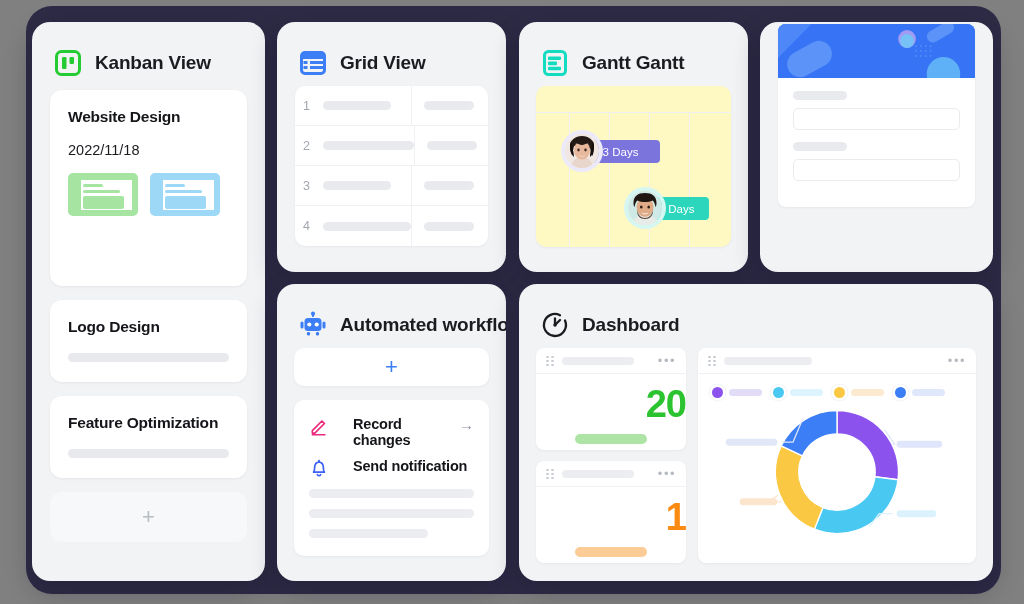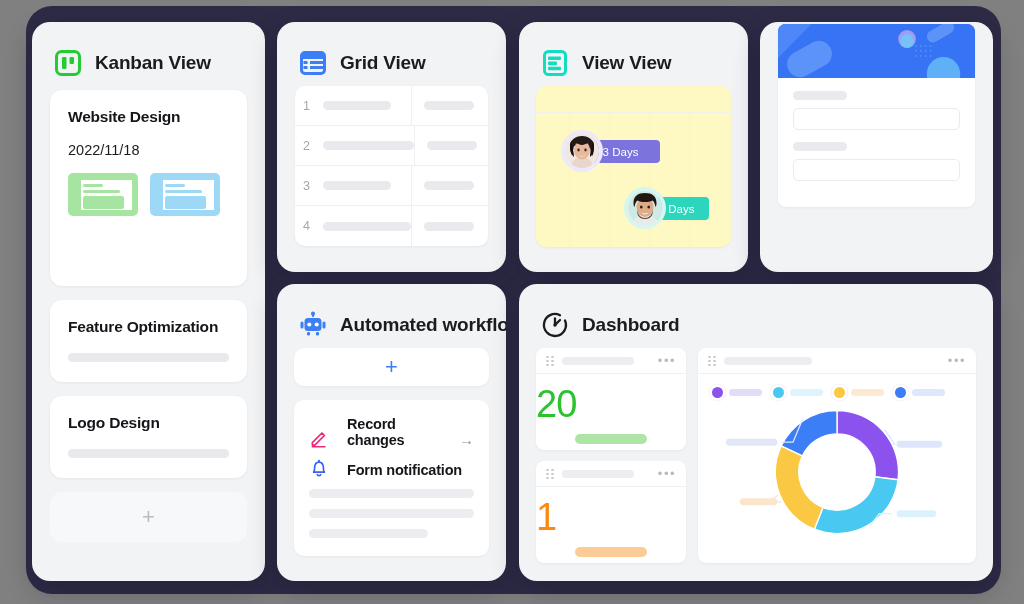--- a/index.html
+++ b/index.html
@@ -130,21 +130,21 @@
   .a-plus {
     background: #fff; border-radius: 10px; height: 38px;
     display: flex; align-items: center; justify-content: center;
     color: #3b7ef5; font-size: 22px; font-weight: 300;
     box-shadow: 0 1px 3px rgba(20,18,40,.05); margin-bottom: 14px;
   }
   .a-card {
     background: #fff; border-radius: 10px; padding: 16px 15px 18px 15px;
     box-shadow: 0 1px 3px rgba(20,18,40,.05);
   }
-  .a-item { display: flex; align-items: flex-end; gap: 18px; margin-bottom: 10px; }
+  .a-item { display: flex; align-items: flex-start; gap: 24px; margin-bottom: 10px; }
   .a-item-label { font-size: 14.5px; font-weight: bold; color: #15161a; letter-spacing: -.2px; }
   .a-arrow { margin-left: auto; color: #8b8f98; font-size: 15px; }
   .a-line { height: 9px; border-radius: 5px; background: #ebedf0; margin-top: 11px; }
 
   
   #dash { left: 519px; top: 284px; width: 474px; height: 297px; }
   .d-body { display: flex; gap: 12px; padding: 2px 17px 0 17px; }
   .d-left { width: 150px; display: flex; flex-direction: column; gap: 11px; }
   .d-mini {
     background: #fff; border-radius: 8px; overflow: hidden; height: 102px;
@@ -156,21 +156,21 @@
   }
   .dots6 {
     width: 8px; height: 10px; display: grid;
     grid-template-columns: 3px 3px; grid-template-rows: 2px 2px 2px;
     gap: 2px 2px; flex: 0 0 8px;
   }
   .dots6 i { background: #c8ccd3; border-radius: 1px; display: block; }
   .d-ph { height: 8px; border-radius: 4px; background: #ebedf0; width: 72px; }
   .d-ell { margin-left: auto; color: #b6bac1; font-size: 13px; letter-spacing: 1.5px; line-height: 1; }
   .d-val {
-    text-align: left; font-size: 38px; font-weight: normal;
+    text-align: right; font-size: 38px; font-weight: bold;
     letter-spacing: -1px; margin-top: 9px;
   }
   .d-val.green  { color: #2cc330; }
   .d-val.orange { color: #fb8a12; }
   .d-under { height: 10px; border-radius: 5px; width: 72px; margin: 8px auto 0 auto; }
   .d-under.green  { background: #aee5a6; }
   .d-under.orange { background: #fbcc96; }
   .d-chart {
     flex: 1; background: #fff; border-radius: 8px; overflow: hidden;
     box-shadow: 0 1px 3px rgba(20,18,40,.05);
@@ -215,26 +215,26 @@
             <div class="k-thumb-in">
                 <div class="tl w1"></div>
                 <div class="tl w2"></div>
                 <div class="tl block"></div>
               </div>
           </div>
         </div>
       </div>
 
       <div class="k-card sm">
+        <div class="k-name">Logo Design</div>
+        <div class="k-bar"></div>
+      </div>
+
+      <div class="k-card sm">
         <div class="k-name">Feature Optimization</div>
-        <div class="k-bar"></div>
-      </div>
-
-      <div class="k-card sm">
-        <div class="k-name">Logo Design</div>
         <div class="k-bar"></div>
       </div>
 
       <div class="k-add">+</div>
     </div>
   </div>
 
   <div class="panel" id="grid">
     <div class="panel-head">
       <span class="ico">
@@ -294,21 +294,21 @@
   <div class="panel" id="gantt">
     <div class="panel-head">
       <span class="ico">
         <svg viewBox="0 0 28 28" class="ico">
             <rect x="3.5" y="2.5" width="21" height="23" rx="4" fill="none" stroke="#14dcc0" stroke-width="3"></rect>
             <rect x="7" y="7.5" width="13" height="3.6" rx="1" fill="#14dcc0"></rect>
             <rect x="7" y="12.6" width="9" height="3.6" rx="1" fill="#14dcc0"></rect>
             <rect x="7" y="17.7" width="13" height="3.6" rx="1" fill="#14dcc0"></rect>
           </svg>
       </span>
-      <span class="panel-title">View View</span>
+      <span class="panel-title">Gantt Gantt</span>
     </div>
     <div class="gt-body">
       <div class="gt-chart">
         <div class="gt-head-line"></div>
         <div class="gt-col" style="left:33px"></div>
         <div class="gt-col" style="left:73px"></div>
         <div class="gt-col" style="left:113px"></div>
         <div class="gt-col" style="left:153px"></div>
 
         <div class="gt-bar purple">
@@ -417,21 +417,21 @@
           <span class="a-arrow">→</span>
         </div>
         <div class="a-item">
           <span class="ico" style="width:20px;height:20px;flex:0 0 20px">
             <svg viewBox="0 0 24 24" width="20" height="20">
                 <path d="M5.5 17c1.5-1.5 1-3 1.2-5.5C7 7.5 9 5 12 5s5 2.5 5.3 6.5c.2 2.5-.3 4 1.2 5.5z" fill="none" stroke="#3b60f5" stroke-width="2" stroke-linejoin="round"></path>
                 <path d="M10 20c.6.8 1.2 1.2 2 1.2s1.4-.4 2-1.2" fill="none" stroke="#3b60f5" stroke-width="2" stroke-linecap="round"></path>
                 <rect x="10.8" y="2" width="2.4" height="3" rx="1.2" fill="#3b60f5"></rect>
               </svg>
           </span>
-          <span class="a-item-label">Form notification</span>
+          <span class="a-item-label">Send notification</span>
         </div>
         <div class="a-line" style="width:100%"></div>
         <div class="a-line" style="width:100%"></div>
         <div class="a-line" style="width:72%"></div>
       </div>
     </div>
   </div>
 
   <div class="panel" id="dash">
     <div class="panel-head">

